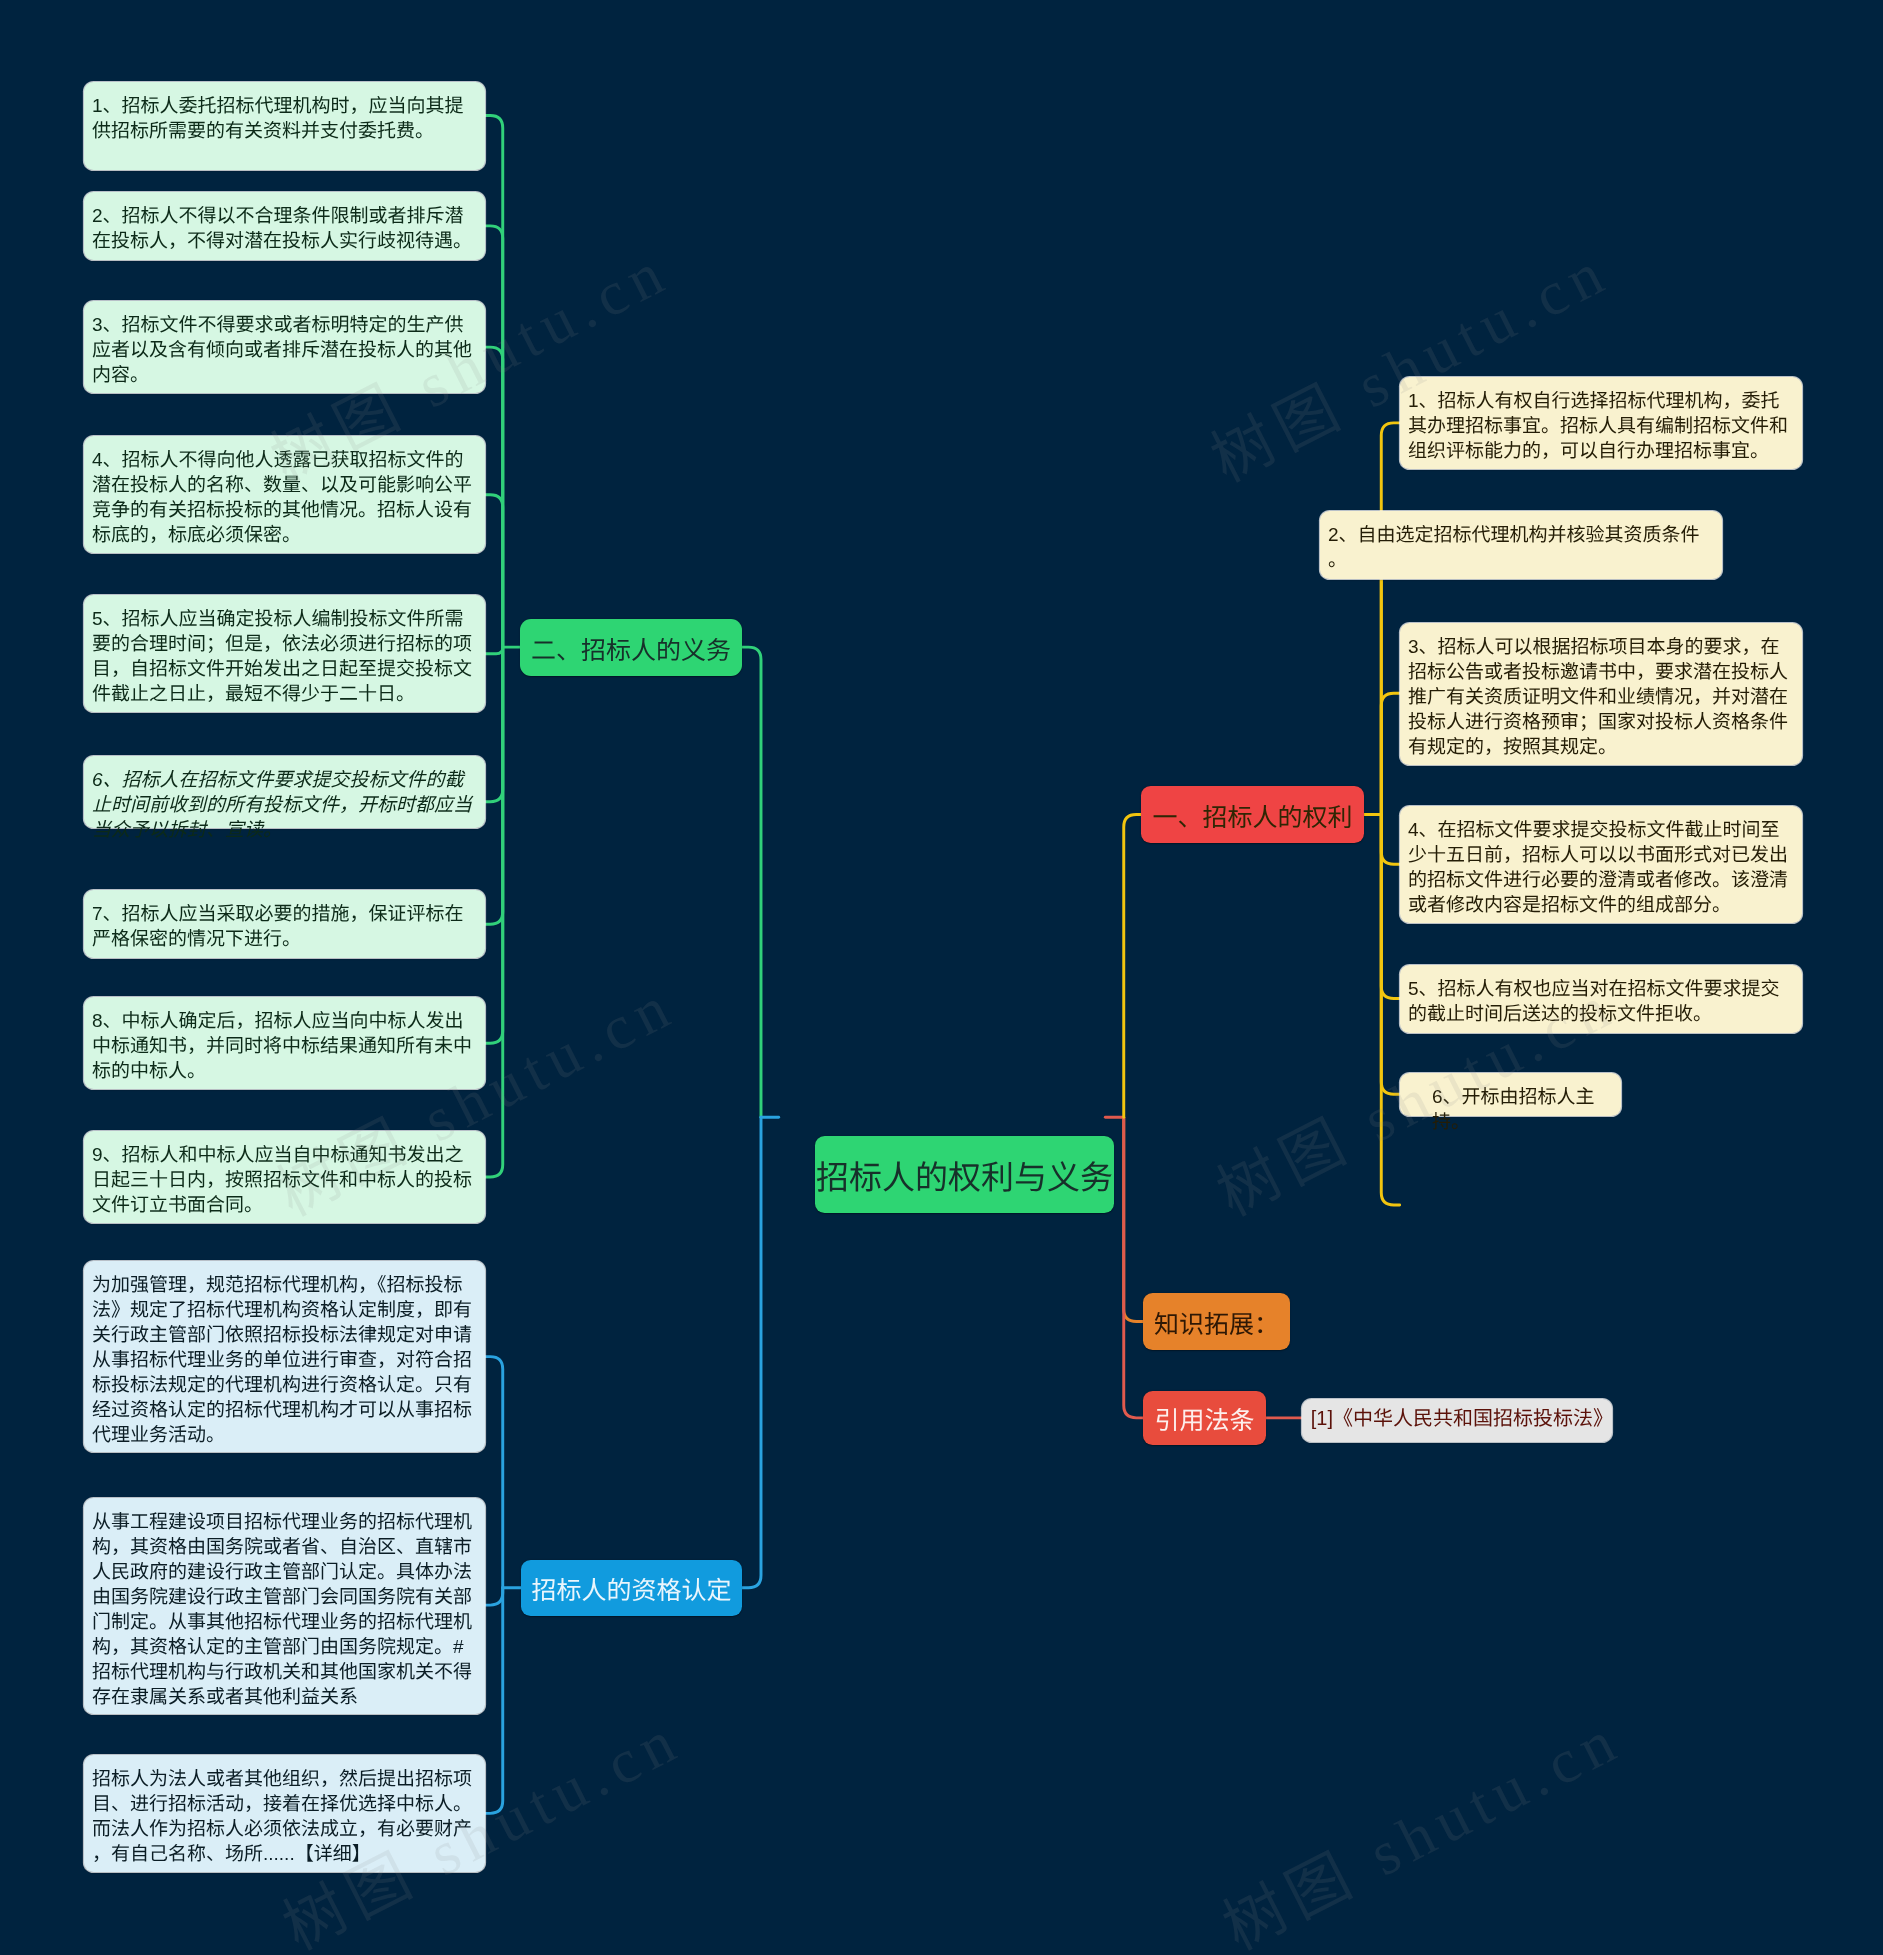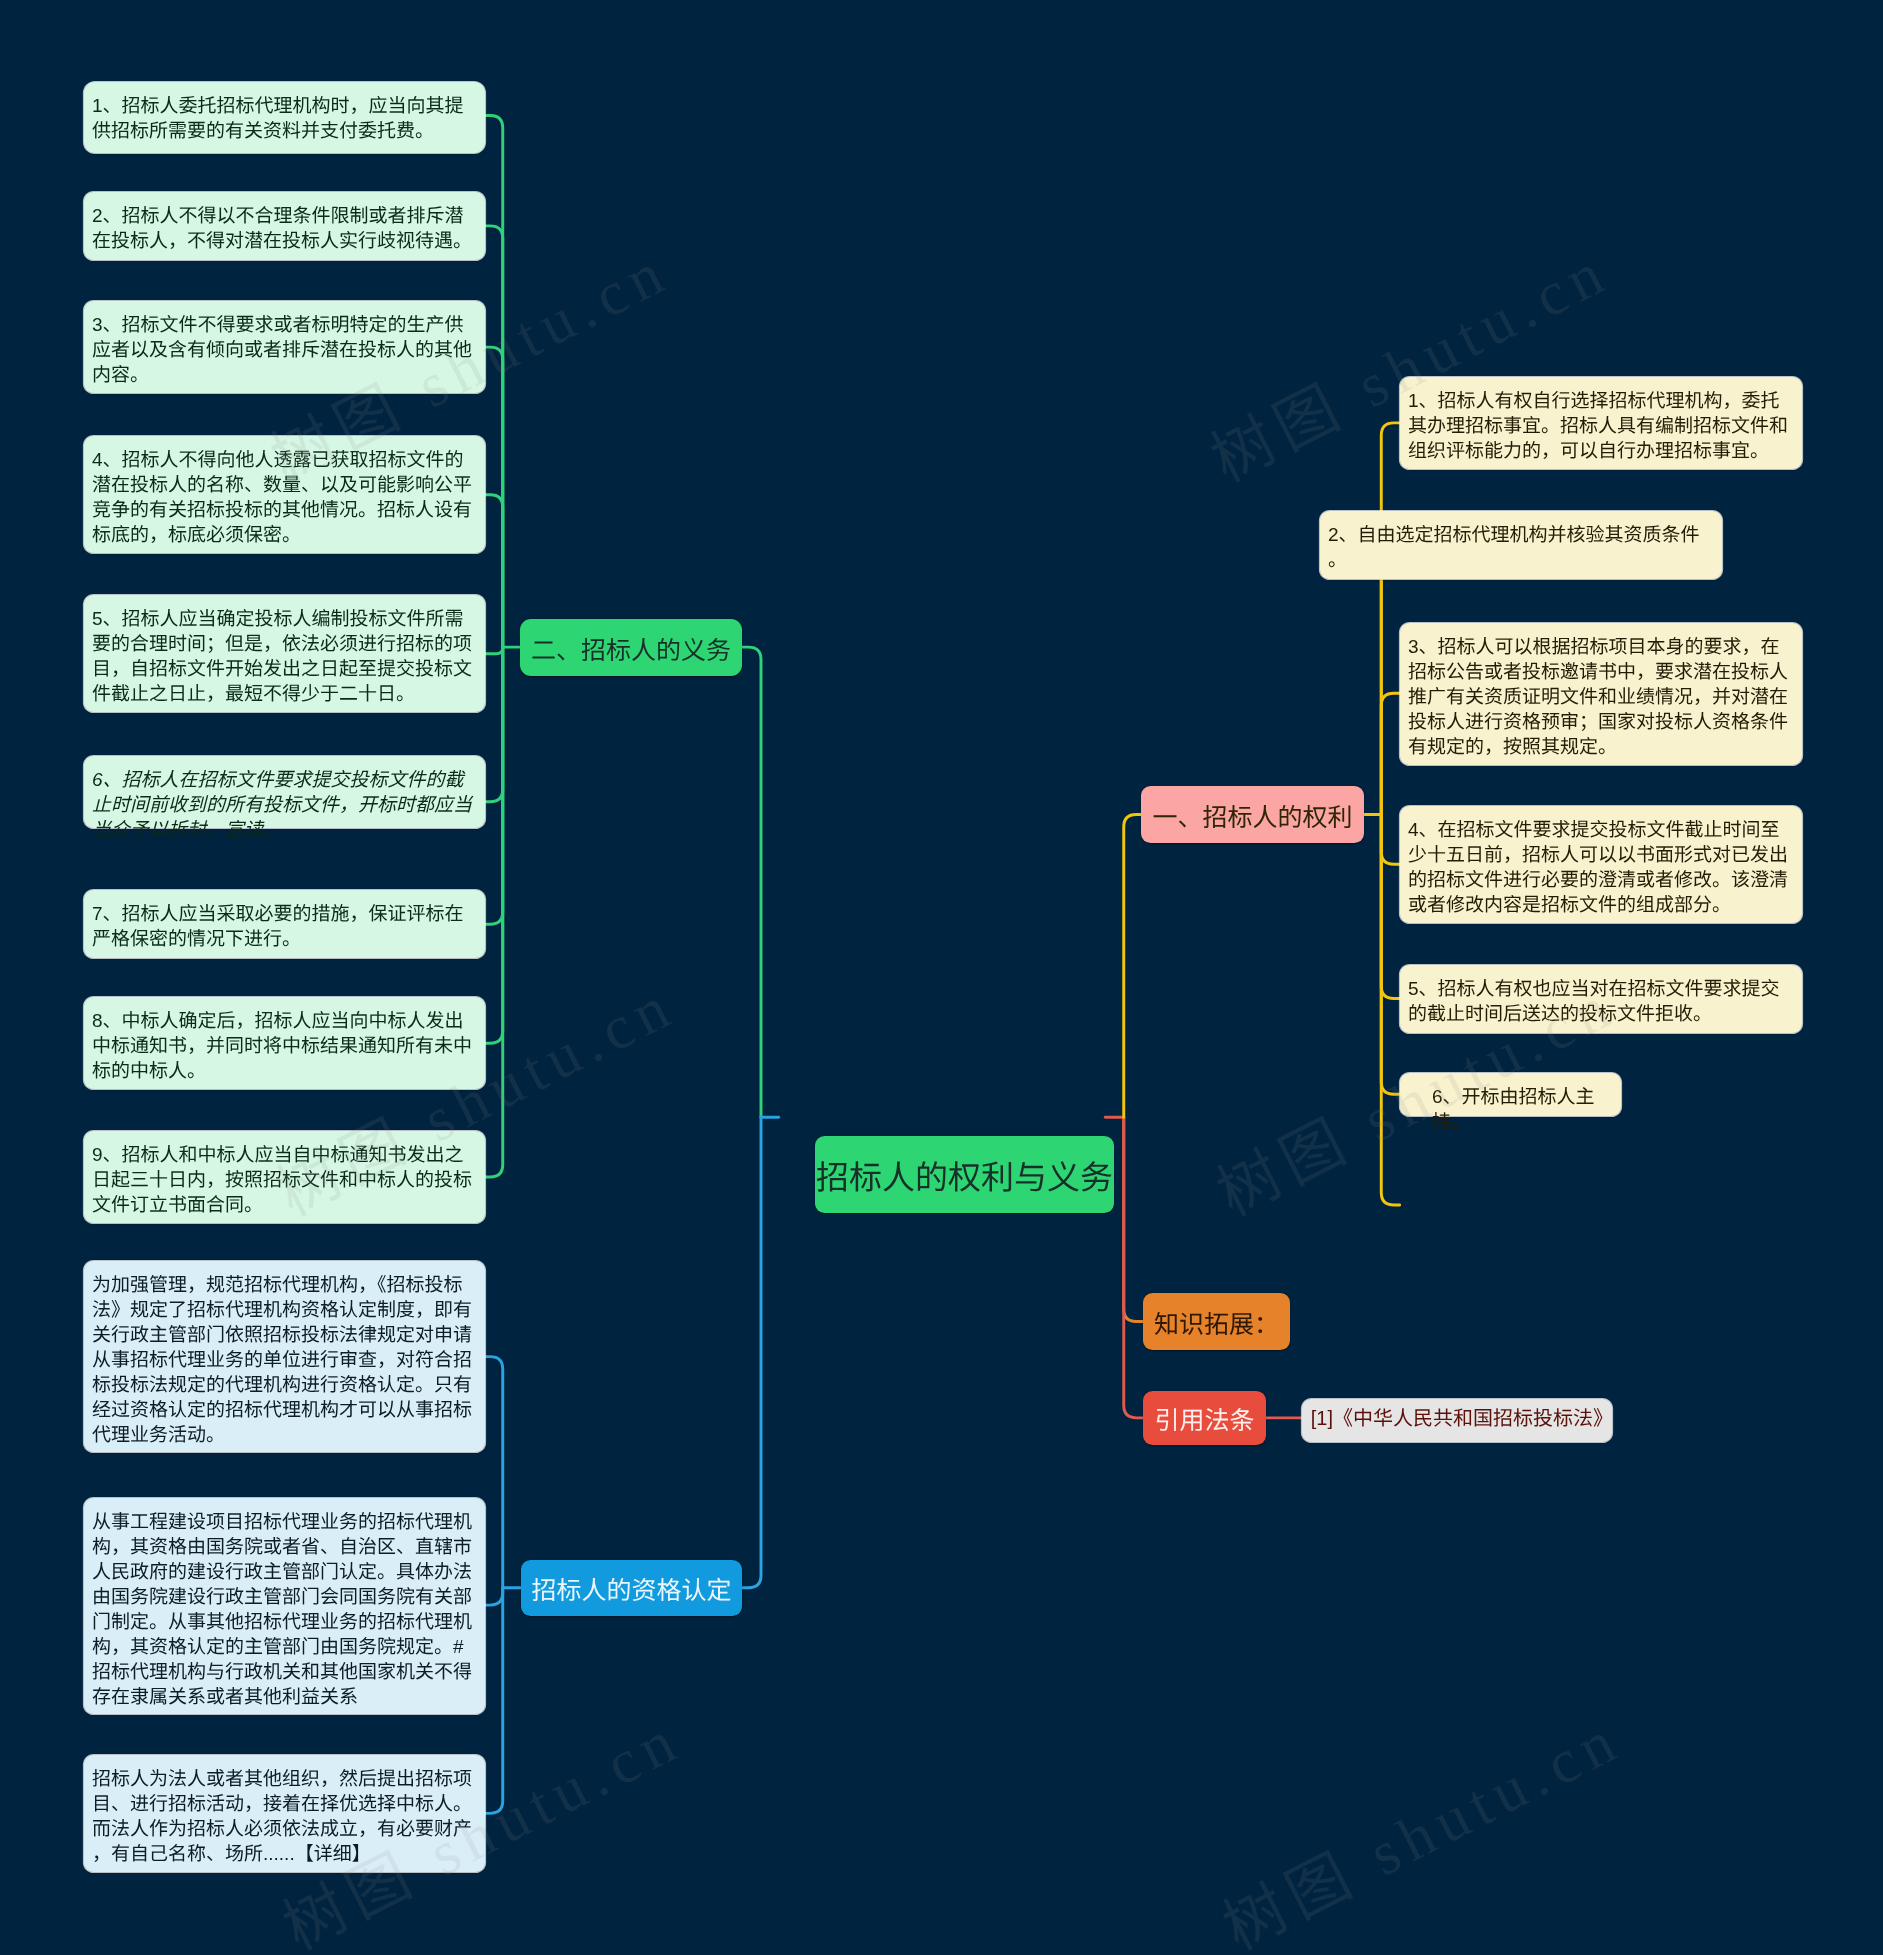--- a/index.html
+++ b/index.html
@@ -22,21 +22,21 @@
   .leaf{padding:11px 8px 7.4px 8px;font-size:19px;line-height:25px;line-break:anywhere;word-break:break-word;}
   .leaf-green{background:#d6f7e3;color:#0c2a18;}
   .leaf-blue{background:#daeef7;color:#0b1d25;}
   .leaf-yellow{background:#f9f2cf;color:#241d06;}
   .leaf-pink{background:#e5e5e5;color:#5b1109;}
   .chip{position:absolute;box-sizing:border-box;border-radius:9.6px;
         box-shadow:0 0.7px 1.5px rgba(0,0,0,0.40);
         display:flex;align-items:center;justify-content:center;white-space:nowrap;}
   .chip-root{background:#2ed573;color:#17302a;font-size:33px;}
   .chip-green{background:#2ed573;color:#17302a;font-size:25px;border-radius:11px;}
-  .chip-yellow{background:#fca5a5;color:#2f2604;font-size:25px;}
+  .chip-yellow{background:#ef4444;color:#2f2604;font-size:25px;}
   .chip-blue{background:#119bde;color:#eaf6fd;font-size:25px;}
   .chip-orange{background:#e6822a;color:#2e1805;font-size:25px;}
   .chip-red{background:#e84c3d;color:#fdefed;font-size:25px;}
 </style>
 </head>
 <body>
 
 <div id="stage">
   <svg id="links" viewBox="0 0 2560 2657">
       <path d="M 659 157 L 666 157 Q 683 157 683 174 L 683 879.5" fill="none" stroke="#31d17a" stroke-width="4" stroke-linecap="round"></path>
@@ -71,21 +71,21 @@
       <path d="M 1720 1927 L 1769 1927" fill="none" stroke="#e05a4e" stroke-width="4" stroke-linecap="round"></path>
     </svg>
   <div id="wmlayer">
       <div class="wm" style="left: 294px; top: 409px;">树图 shutu.cn</div>
       <div class="wm" style="left: 300px; top: 1143px;">树图 shutu.cn</div>
       <div class="wm" style="left: 306px; top: 1877px;">树图 shutu.cn</div>
       <div class="wm" style="left: 1234px; top: 409px;">树图 shutu.cn</div>
       <div class="wm" style="left: 1240px; top: 1143px;">树图 shutu.cn</div>
       <div class="wm" style="left: 1246px; top: 1877px;">树图 shutu.cn</div>
     </div>
-<div class="node leaf leaf-green" style="left: 84px; top: 82px; width: 401px; height: 71px; border-radius: 11px;">1、招标人委托招标代理机构时，应当向其提供招标所需要的有关资料并支付委托费。</div>
+<div class="node leaf leaf-green" style="left: 84px; top: 82px; width: 401px; height: 88px;">1、招标人委托招标代理机构时，应当向其提供招标所需要的有关资料并支付委托费。</div>
     <div class="node leaf leaf-green" style="left: 84px; top: 192px; width: 401px; height: 68px;">2、招标人不得以不合理条件限制或者排斥潜在投标人，不得对潜在投标人实行歧视待遇。</div>
     <div class="node leaf leaf-green" style="left: 84px; top: 301px; width: 401px; height: 92px;">3、招标文件不得要求或者标明特定的生产供应者以及含有倾向或者排斥潜在投标人的其他内容。</div>
     <div class="node leaf leaf-green" style="left: 84px; top: 436px; width: 401px; height: 117px;">4、招标人不得向他人透露已获取招标文件的潜在投标人的名称、数量、以及可能影响公平竞争的有关招标投标的其他情况。招标人设有标底的，标底必须保密。</div>
     <div class="node leaf leaf-green" style="left: 84px; top: 595px; width: 401px; height: 117px;">5、招标人应当确定投标人编制投标文件所需要的合理时间；但是，依法必须进行招标的项目，自招标文件开始发出之日起至提交投标文件截止之日止，最短不得少于二十日。</div>
     <div class="node leaf leaf-green" style="left: 84px; top: 756px; width: 401px; height: 72px; font-style: italic;">6、招标人在招标文件要求提交投标文件的截止时间前收到的所有投标文件，开标时都应当当众予以拆封、宣读。</div>
     <div class="node leaf leaf-green" style="left: 84px; top: 890px; width: 401px; height: 68px;">7、招标人应当采取必要的措施，保证评标在严格保密的情况下进行。</div>
     <div class="node leaf leaf-green" style="left: 84px; top: 997px; width: 401px; height: 92px;">8、中标人确定后，招标人应当向中标人发出中标通知书，并同时将中标结果通知所有未中标的中标人。</div>
     <div class="node leaf leaf-green" style="left: 84px; top: 1131px; width: 401px; height: 92px;">9、招标人和中标人应当自中标通知书发出之日起三十日内，按照招标文件和中标人的投标文件订立书面合同。</div>
     <div class="node leaf leaf-blue" style="left: 84px; top: 1261px; width: 401px; height: 191px;">为加强管理，规范招标代理机构，《招标投标法》规定了招标代理机构资格认定制度，即有关行政主管部门依照招标投标法律规定对申请从事招标代理业务的单位进行审查，对符合招标投标法规定的代理机构进行资格认定。只有经过资格认定的招标代理机构才可以从事招标代理业务活动。</div>
     <div class="node leaf leaf-blue" style="left: 84px; top: 1498px; width: 401px; height: 216px;">从事工程建设项目招标代理业务的招标代理机构，其资格由国务院或者省、自治区、直辖市人民政府的建设行政主管部门认定。具体办法由国务院建设行政主管部门会同国务院有关部门制定。从事其他招标代理业务的招标代理机构，其资格认定的主管部门由国务院规定。#招标代理机构与行政机关和其他国家机关不得存在隶属关系或者其他利益关系</div>

